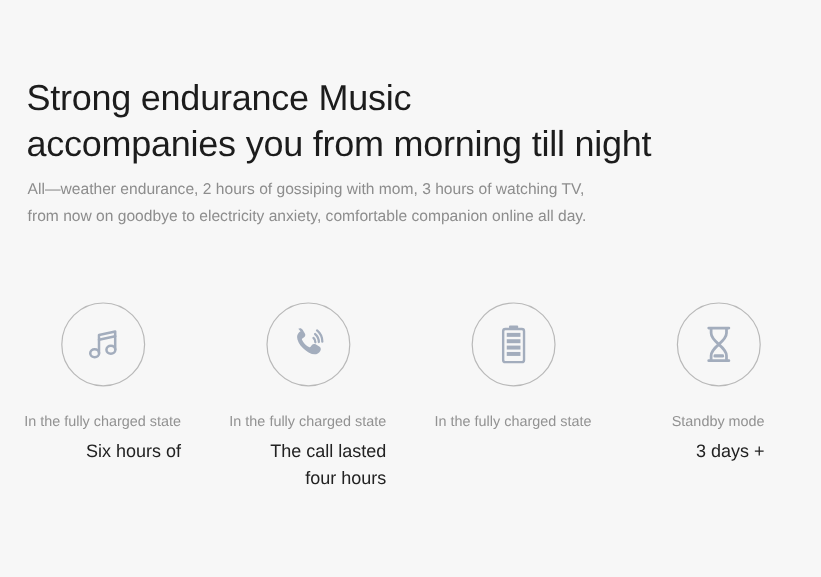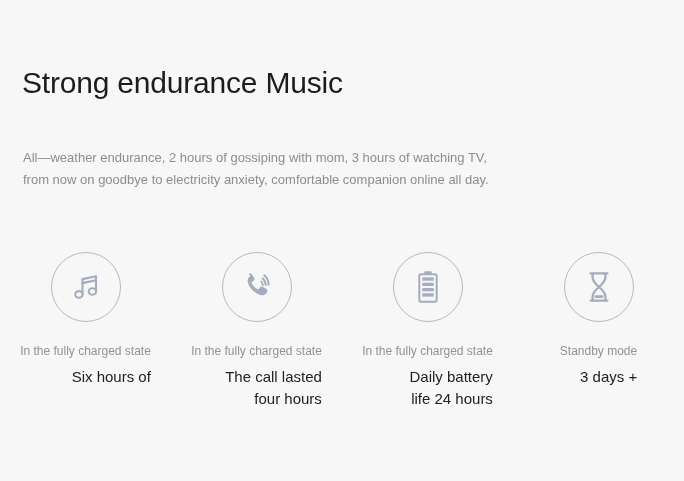--- a/index.html
+++ b/index.html
@@ -110,20 +110,21 @@
     display: block;
   }
 </style>
 </head>
 <body>
 
 <div class="page">
 
   <h1 class="headline">
     <span class="line">Strong endurance Music</span>
+    <span class="line">accompanies you from morning till night</span>
   </h1>
 
   <p class="subcopy">
     <span class="line">All—weather endurance, 2 hours of gossiping with mom, 3 hours of watching TV,</span>
     <span class="line">from now on goodbye to electricity anxiety, comfortable companion online all day.</span>
   </p>
 
   <div class="features">
 
     <div class="feature">
@@ -173,24 +174,20 @@
             <rect x="8.3" y="6.2" width="17.4" height="27.6" rx="1.8" stroke="#a3adbd" stroke-width="2"></rect>
             <rect x="11.3" y="9.4" width="11.4" height="3.3" fill="#a3adbd"></rect>
             <rect x="11.3" y="14.7" width="11.4" height="3.3" fill="#a3adbd"></rect>
             <rect x="11.3" y="20.0" width="11.4" height="3.3" fill="#a3adbd"></rect>
             <rect x="11.3" y="25.3" width="11.4" height="3.3" fill="#a3adbd"></rect>
           </svg>
         </span>
       </div>
       <div class="caption">
         <span class="cap-label">In the fully charged state</span>
-        <span class="cap-main">
-          <span>Daily battery</span>
-          <span class="l2">life 24 hours</span>
-        </span>
       </div>
     </div>
 
     <div class="feature">
       <div class="circle">
         <span>
           <svg width="32" height="36" viewBox="0 0 32 36" fill="none">
             <path d="M7.6 4.4h16.8" stroke="#a3adbd" stroke-width="2.3" stroke-linecap="round"></path>
             <path d="M7.6 31.6h16.8" stroke="#a3adbd" stroke-width="2.3" stroke-linecap="round"></path>
             <path d="M9.6 4.4v4.2c0 3.2 2.1 5.7 6.4 9.4 -4.3 3.7-6.4 6.2-6.4 9.4v4.2" stroke="#a3adbd" stroke-width="2.3" stroke-linejoin="round"></path>

